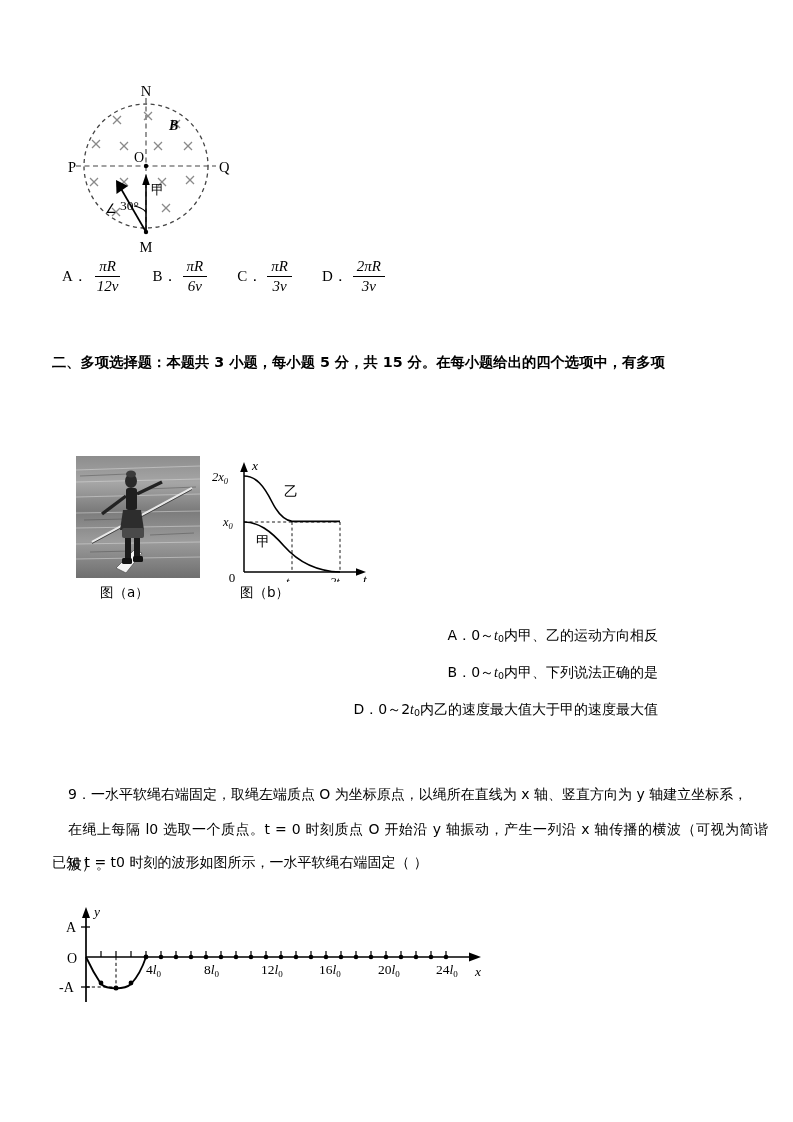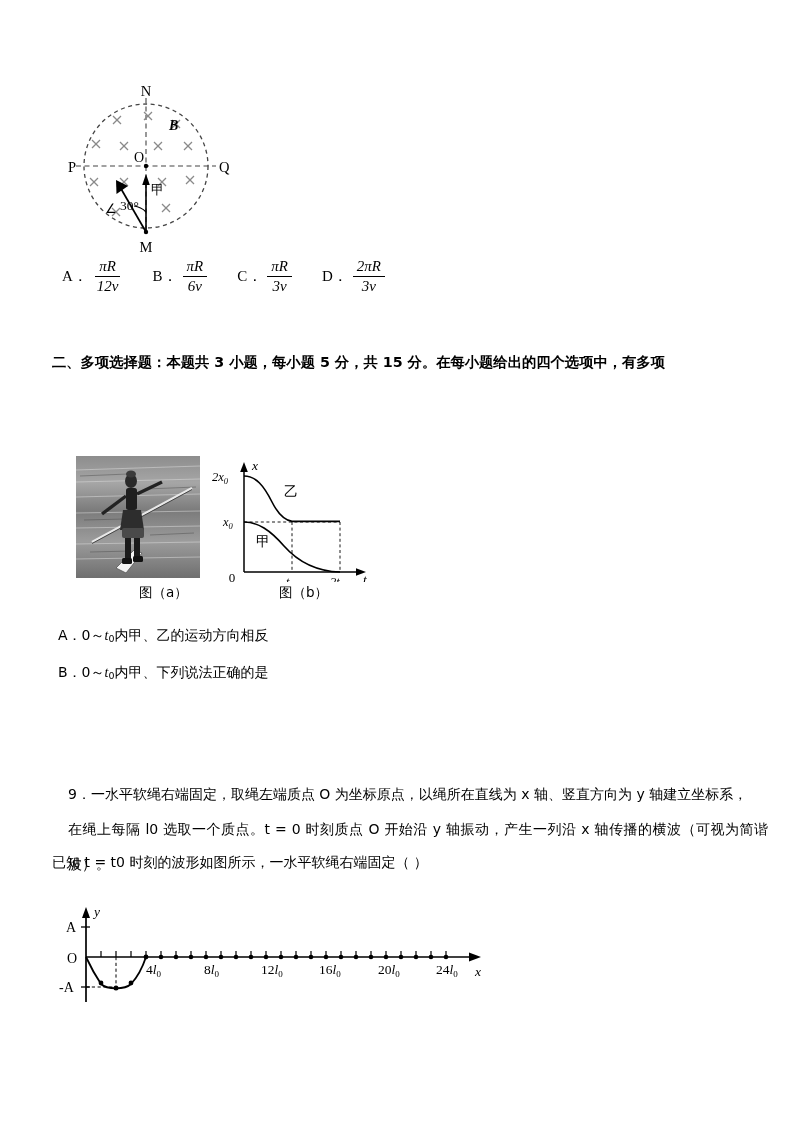--- a/index.html
+++ b/index.html
@@ -115,37 +115,37 @@
     left: 132px;
     top: -2px;
     width: 168px;
     height: 128px;
   }
   .fig-caption {
     position: absolute;
     font-size: 13.5px;
     font-family: "DejaVu Sans", "Liberation Sans", sans-serif;
     white-space: nowrap;
-    margin-left: 39px;
   }
   #caption-a { left: 24px; top: 128px; }
   #caption-b { left: 164px; top: 128px; }
 
   #q8-options {
     position: absolute;
     left: 58px;
     top: 622px;
     width: 600px;
     font-size: 14px;
     font-family: "DejaVu Sans", "Liberation Sans", sans-serif;
   }
   #q8-options .q-opt {
     height: 37px;
     line-height: 26px;
     white-space: nowrap;
+    text-align: right;
   }
   .sub { font-size: 9.5px; vertical-align: -2px; }
   .mi { font-family: "Liberation Serif", serif; font-style: italic; }
 
   
   #q9-text {
     position: absolute;
     left: 68px;
     top: 777px;
     width: 700px;
@@ -360,20 +360,21 @@
       </svg>
     </div>
 
     <div class="fig-caption" id="caption-a">图（a）</div>
     <div class="fig-caption" id="caption-b">图（b）</div>
   </div>
 
   <div id="q8-options">
     <div class="q-opt"><span>A．</span><span>0～</span><span class="mi">t</span><span class="sub">0</span><span>内甲、乙的运动方向相反</span></div>
     <div class="q-opt"><span>B．</span><span>0～</span><span class="mi">t</span><span class="sub">0</span><span>内甲、下列说法正确的是</span></div>
+    <div class="q-opt"><span>D．</span><span>0～2</span><span class="mi">t</span><span class="sub">0</span><span>内乙的速度最大值大于甲的速度最大值</span></div>
   </div>
 
   <div id="q9-text">
     <div><span>9．</span><span>一水平软绳右端固定，取绳左端质点 O 为坐标原点，以绳所在直线为 x 轴、竖直方向为 y 轴建立坐标系，</span></div>
     <div>在绳上每隔 l0 选取一个质点。t = 0 时刻质点 O 开始沿 y 轴振动，产生一列沿 x 轴传播的横波（可视为简谐波）。</div>
   </div>
   <div id="q9-line3">已知 t = t0 时刻的波形如图所示，一水平软绳右端固定（      ）</div>
 
   <div id="wave-figure">
     <svg width="440" height="110" viewBox="0 0 440 110" xmlns="http://www.w3.org/2000/svg">

